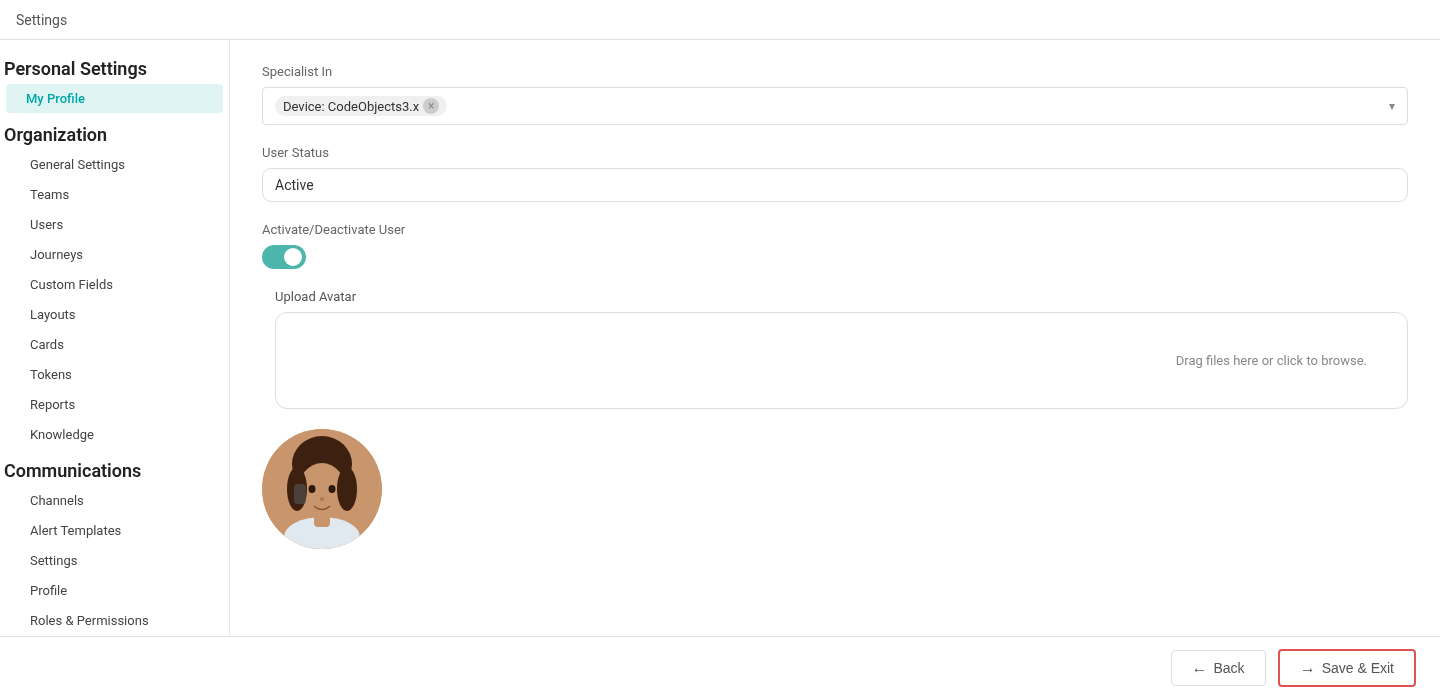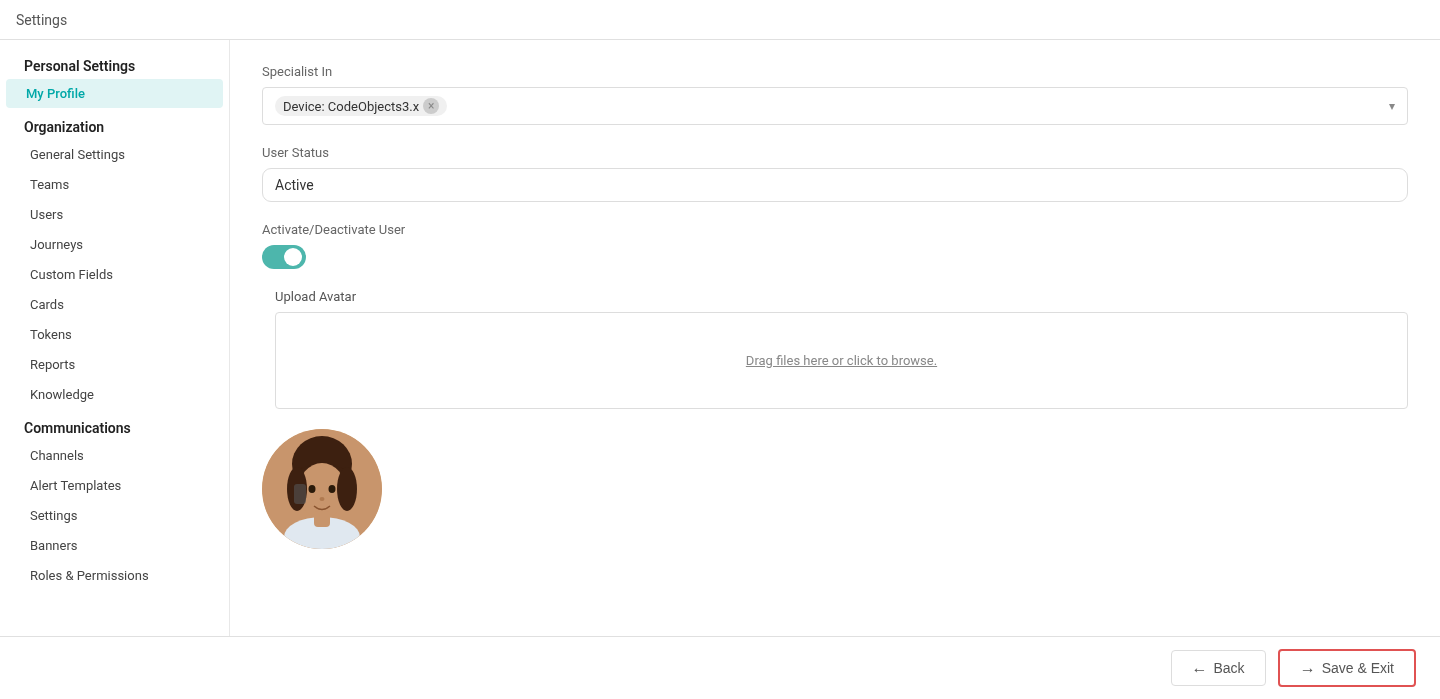--- a/index.html
+++ b/index.html
@@ -28,24 +28,24 @@
     
     .sidebar {
       width: 230px;
       background: #fff;
       border-right: 1px solid #e8e8e8;
       overflow-y: auto;
       flex-shrink: 0;
       padding: 8px 0;
     }
     .sidebar-section-label {
-      font-size: 14px;
+      font-size: 18px;
       font-weight: 600;
       color: #222;
-      padding: 10px 16px 4px 24px;
+      padding: 10px 16px 4px 4px;
     }
     .sidebar-item {
       padding: 7px 16px 7px 24px;
       font-size: 13px;
       color: #444;
       cursor: pointer;
       border-radius: 4px;
       margin: 1px 6px;
     }
     .sidebar-item.active {
@@ -160,28 +160,27 @@
       margin-bottom: 20px;
       padding-left: 13px;
     }
     .upload-label-text {
       font-size: 13px;
       color: #555;
       margin-bottom: 8px;
     }
     .upload-area {
       border: 1px solid #ddd;
-      border-radius: 4px;
+      border-radius: 12px;
       padding: 40px;
-      text-align: center;
+      text-align: right;
       color: #888;
       font-size: 13px;
       background: #fff;
       cursor: pointer;
-      text-decoration: underline;
     }
 
     .avatar-section {
       margin-bottom: 20px;
     }
     .avatar-circle {
       width: 120px;
       height: 120px;
       border-radius: 50%;
       overflow: hidden;
@@ -236,30 +235,31 @@
   <div class="sidebar">
     <div class="sidebar-section-label">Personal Settings</div>
     <div class="sidebar-item active">My Profile</div>
 
     <div class="sidebar-section-label">Organization</div>
     <div class="sidebar-item">General Settings</div>
     <div class="sidebar-item">Teams</div>
     <div class="sidebar-item">Users</div>
     <div class="sidebar-item">Journeys</div>
     <div class="sidebar-item">Custom Fields</div>
+    <div class="sidebar-item">Layouts</div>
     <div class="sidebar-item">Cards</div>
     <div class="sidebar-item">Tokens</div>
     <div class="sidebar-item">Reports</div>
     <div class="sidebar-item">Knowledge</div>
 
     <div class="sidebar-section-label">Communications</div>
     <div class="sidebar-item">Channels</div>
     <div class="sidebar-item">Alert Templates</div>
     <div class="sidebar-item">Settings</div>
-    <div class="sidebar-item">Banners</div>
+    <div class="sidebar-item">Profile</div>
 
     <div class="sidebar-item">Roles &amp; Permissions</div>
 
   </div>
 
   <div class="content">
 
     <div class="field-section">
       <div class="field-label">Specialist In</div>
       <div class="chip-container">

